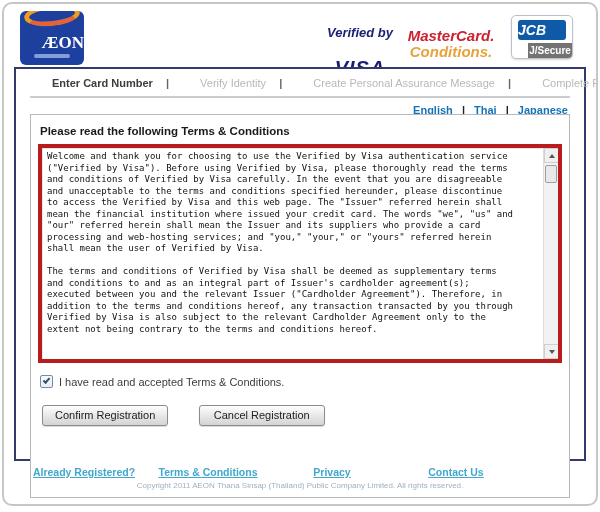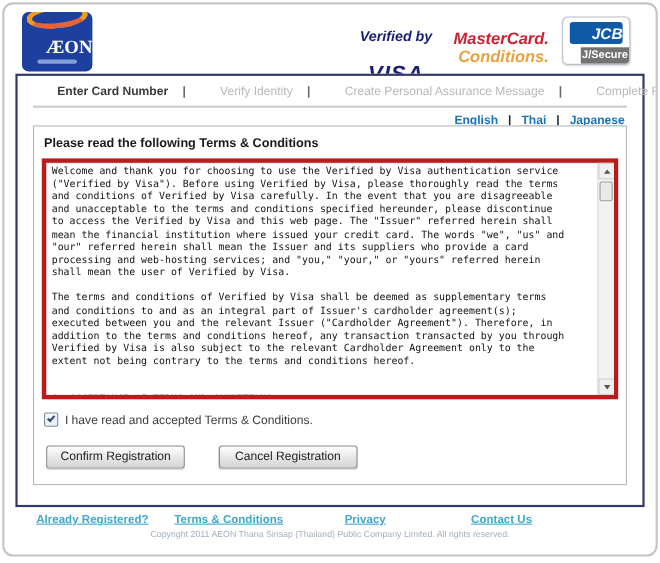--- a/index.html
+++ b/index.html
@@ -18,48 +18,48 @@
   .aeon-word { position:absolute; left:0; right:0; top:22px; text-align:right;
     color:#ffffff; font-weight:bold; font-size:17px; letter-spacing:0px; font-family:"Liberation Serif", serif; }
   .aeon-sub { position:absolute; left:14px; right:14px; top:43px; height:4px;
     background:#9fb6e8; border-radius:2px; opacity:.8; }
 
   .vbv { position:absolute; left:314px; top:22px; width:84px; text-align:center; color:#1a1f71;
     font-style:italic; line-height:1; }
   .vbv .l1 { font-size:13px; font-weight:bold; }
   .vbv .l2 { font-size:20px; font-weight:bold; letter-spacing:1px; margin-top:19px; }
 
-  .mcsc { position:absolute; left:399px; top:24px; width:96px; text-align:right;
+  .mcsc { position:absolute; left:399px; top:24px; width:96px; text-align:center;
     font-style:italic; font-weight:bold; line-height:1.05; }
   .mcsc .l1 { font-size:15px; color:#cc2131; }
   .mcsc .l2 { font-size:15px; color:#e9a23b; }
 
   .jcb { position:absolute; left:507px; top:11px; width:62px; height:44px;
     background:#ffffff; border:1px solid #b9c2cc; border-radius:5px; overflow:hidden;
     box-shadow:0 1px 2px rgba(0,0,0,.15); }
   .jcb .jcb-top { margin:4px 6px 0; height:20px; background:#0e5aa7; border-radius:3px;
-    color:#fff; font-weight:bold; font-size:14px; font-style:italic; text-align:right; line-height:20px; }
+    color:#fff; font-weight:bold; font-size:14px; font-style:italic; text-align:left; line-height:20px; }
   .jcb .jcb-bot { position:absolute; left:0; right:0; bottom:0; height:15px; background:#737373;
     color:#fff; font-weight:bold; font-size:10px; text-align:center; line-height:15px;margin-left:16px; }
 
   
   .main-box { position:absolute; left:10px; top:63px; width:572px; height:394px;
     border:2px solid #333a6b; background:#ffffff; }
 
   .nav-row { padding:8px 14px 5px; font-size:11px; white-space:nowrap; }
   .nav-step { color:#b8b8b8;padding-left:22px; }
   .nav-step.active { color:#3c3c3c; font-weight:bold; }
   .nav-sep { color:#666; font-weight:bold; margin:0 6px 0 10px; }
   .nav-divider { height:2px; background:#cccccc; margin:2px 14px 0; }
 
   .lang-row { text-align:right; padding:6px 16px 2px; font-size:11px; font-weight:bold; }
   .lang-link { color:#1673b8; text-decoration:underline; cursor:pointer; }
   .lang-sep { color:#222; margin:0 6px; }
 
-  .inner-box { position:absolute; left:14px; top:45px; width:540px; height:327px;
+  .inner-box { position:absolute; left:14px; top:45px; width:540px; height:384px;
     border:1px solid #b9b9b9; background:#ffffff; padding:10px 7px 0 7px; }
 
   .terms-heading { font-size:11.5px; font-weight:bold; color:#1a1a1a; padding-left:2px; }
 
   .terms-area { position:relative; margin-top:7px; width:524px; height:219px;
     border:4px solid #b91c1c; background:#ffffff; overflow:hidden;
     box-shadow:inset 1px 1px 0 rgba(0,0,0,0.10); }
   .terms-text { white-space:pre-wrap; font-family:"DejaVu Sans Mono", monospace;
     font-size:9px; line-height:11.5px; color:#111; padding:3px 5px 0 5px; width:505px; }
 

